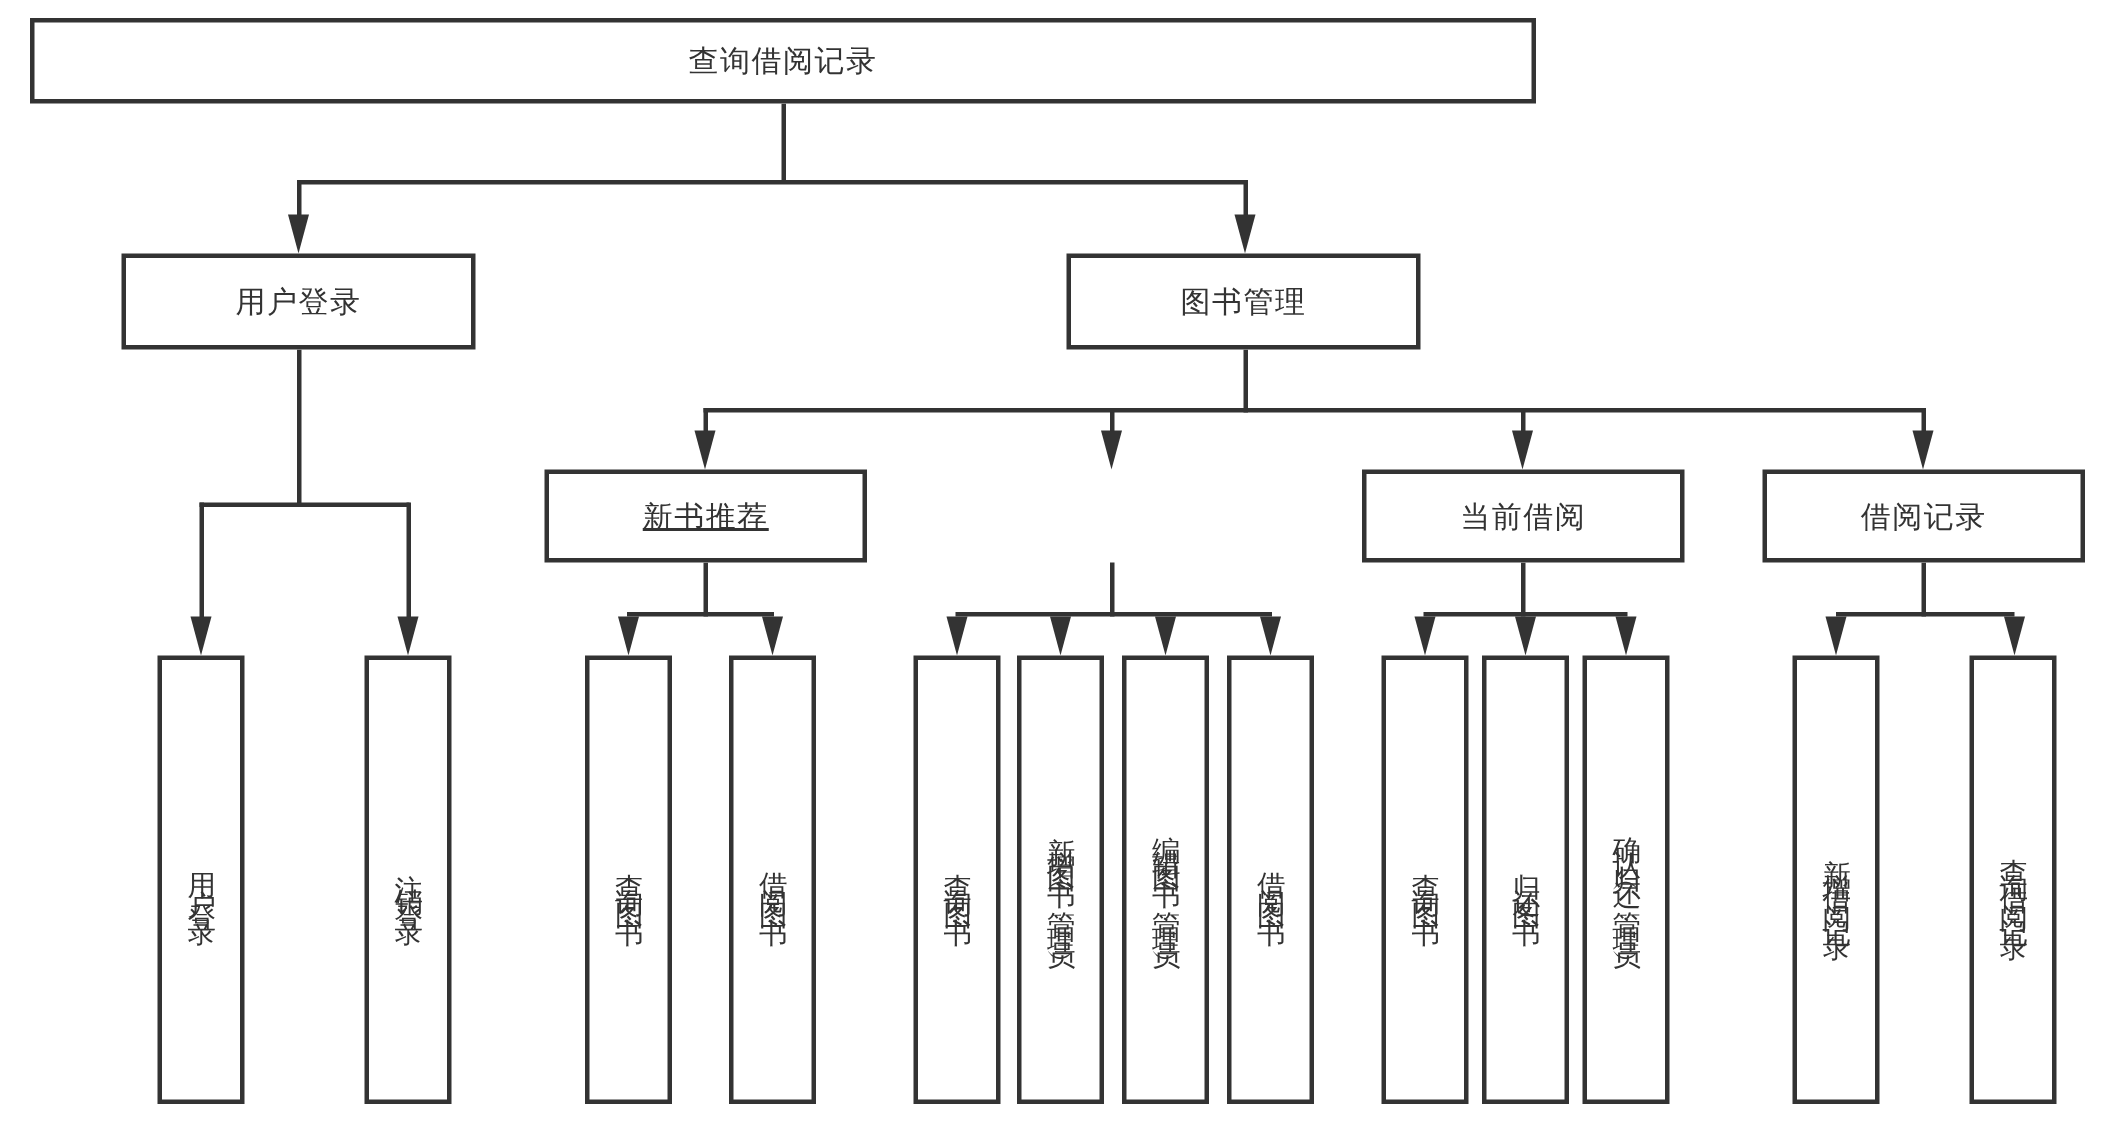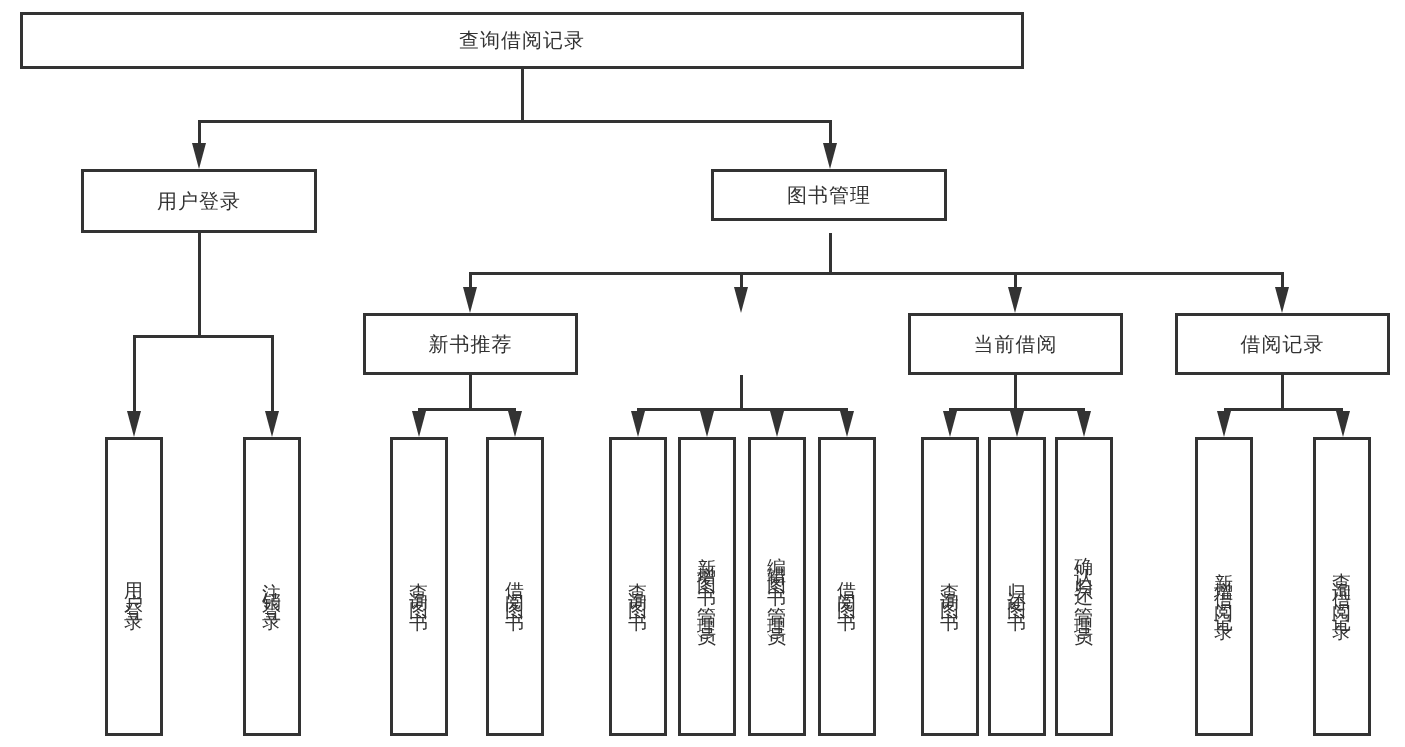--- a/index.html
+++ b/index.html
@@ -41,25 +41,25 @@
 
 <div class="canvas">
 
   <div class="node" style="left:20px;top:12px;width:1004px;height:57px;">
     <span>查询借阅记录</span>
   </div>
 
   <div class="node" style="left:81px;top:169px;width:236px;height:64px;">
     <span>用户登录</span>
   </div>
-  <div class="node" style="left:711px;top:169px;width:236px;height:52px;">
+  <div class="node" style="left:711px;top:169px;width:236px;height:64px;">
     <span>图书管理</span>
   </div>
 
-  <div class="node" style="left:363px;top:313px;width:215px;height:62px;">
+  <div class="node" style="left:363px;top:313px;width:215px;height:62px;text-decoration:underline;">
     <span>新书推荐</span>
   </div>
   <div class="node" style="left:1175px;top:313px;width:215px;height:62px;">
     <span>借阅记录</span>
   </div>
   <div class="node" style="left:908px;top:313px;width:215px;height:62px;">
     <span>当前借阅</span>
   </div>
 
   <div class="vnode" style="left:105px;top:437px;width:58px;height:299px;">

